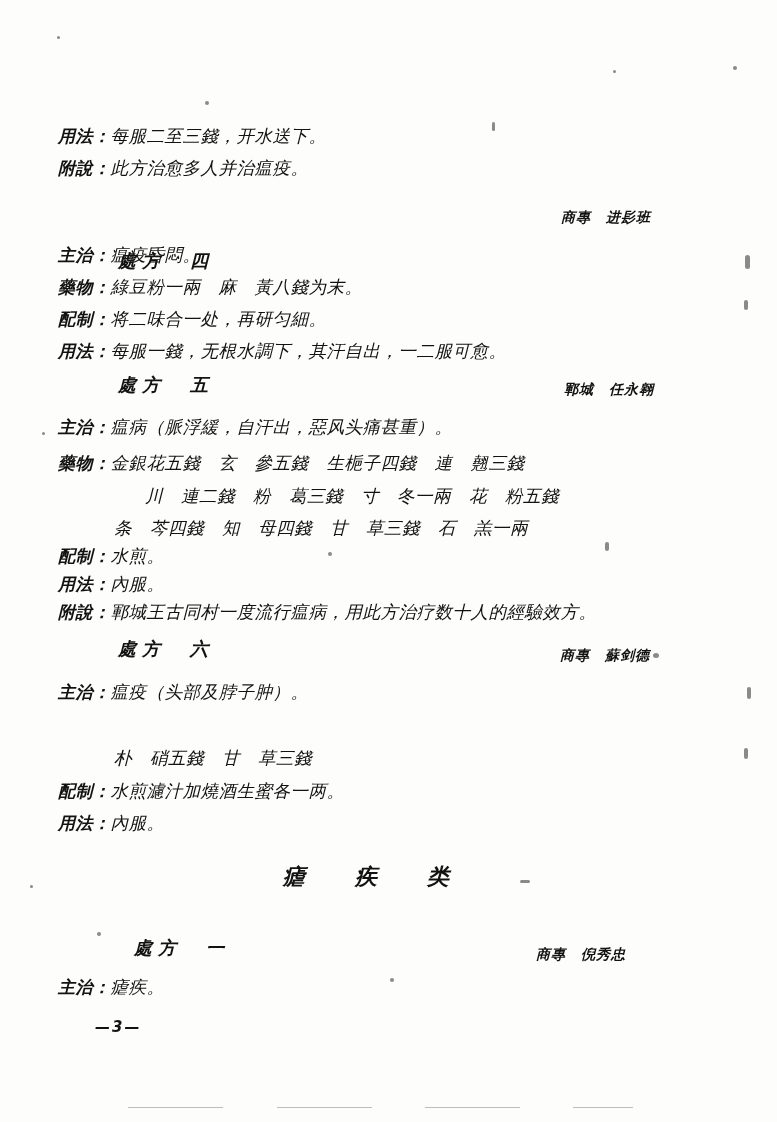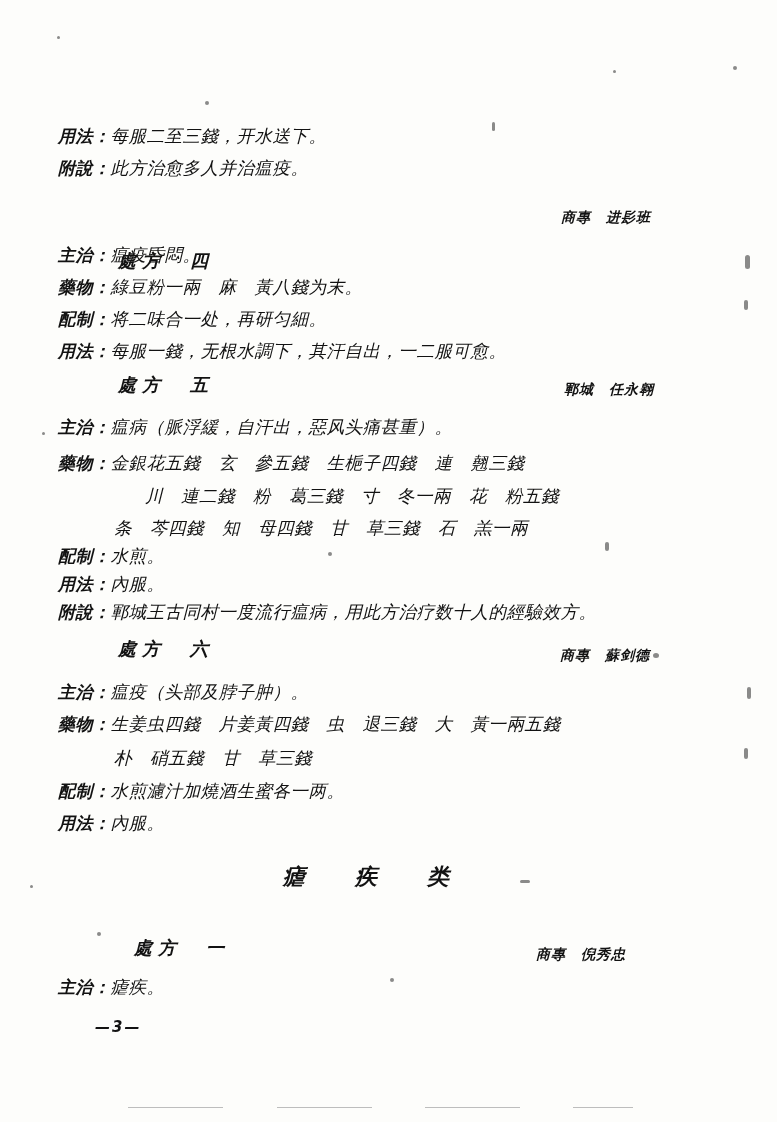--- a/index.html
+++ b/index.html
@@ -147,23 +147,20 @@
     <div class="line" style="left:58px;top:602px;">
       <span class="lbl">附說：</span><span class="bodytext">鄆城王古同村一度流行瘟病，用此方治疗数十人的經驗效方。</span>
     </div>
 
     <div class="line rx-title" style="left:118px;top:639px;">處方　六</div>
     <div class="line attrib" style="left:512px;top:645px;">商專　蘇剑德</div>
 
     <div class="line" style="left:58px;top:682px;">
       <span class="lbl">主治：</span><span class="bodytext">瘟疫（头部及脖子肿）。</span>
     </div>
-    <div class="line" style="left:58px;top:714px;">
-      <span class="lbl">藥物：</span><span class="bodytext">生姜虫四錢　片姜黃四錢　虫　退三錢　大　黃一兩五錢</span>
-    </div>
     <div class="line" style="left:114px;top:748px;">
       <span class="bodytext">朴　硝五錢　甘　草三錢</span>
     </div>
     <div class="line" style="left:58px;top:781px;">
       <span class="lbl">配制：</span><span class="bodytext">水煎濾汁加燒酒生蜜各一两。</span>
     </div>
     <div class="line" style="left:58px;top:813px;">
       <span class="lbl">用法：</span><span class="bodytext">內服。</span>
     </div>
 

